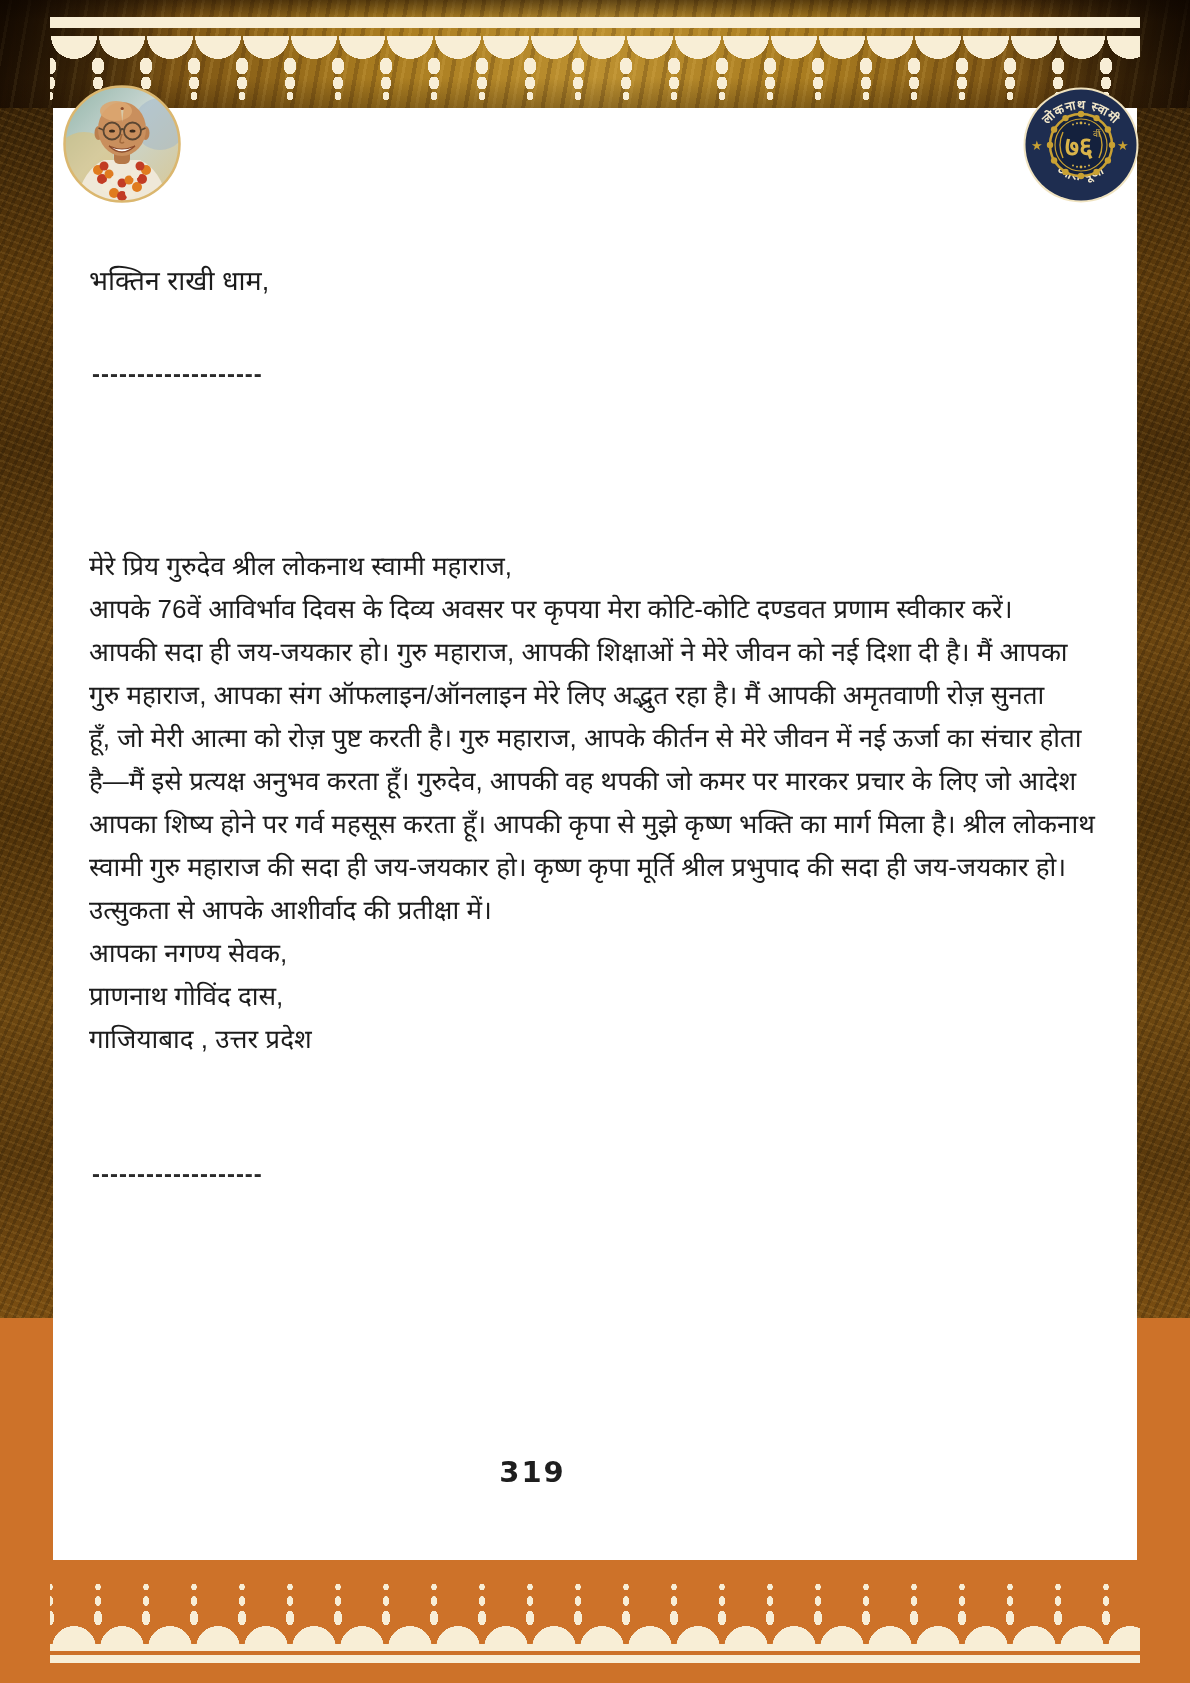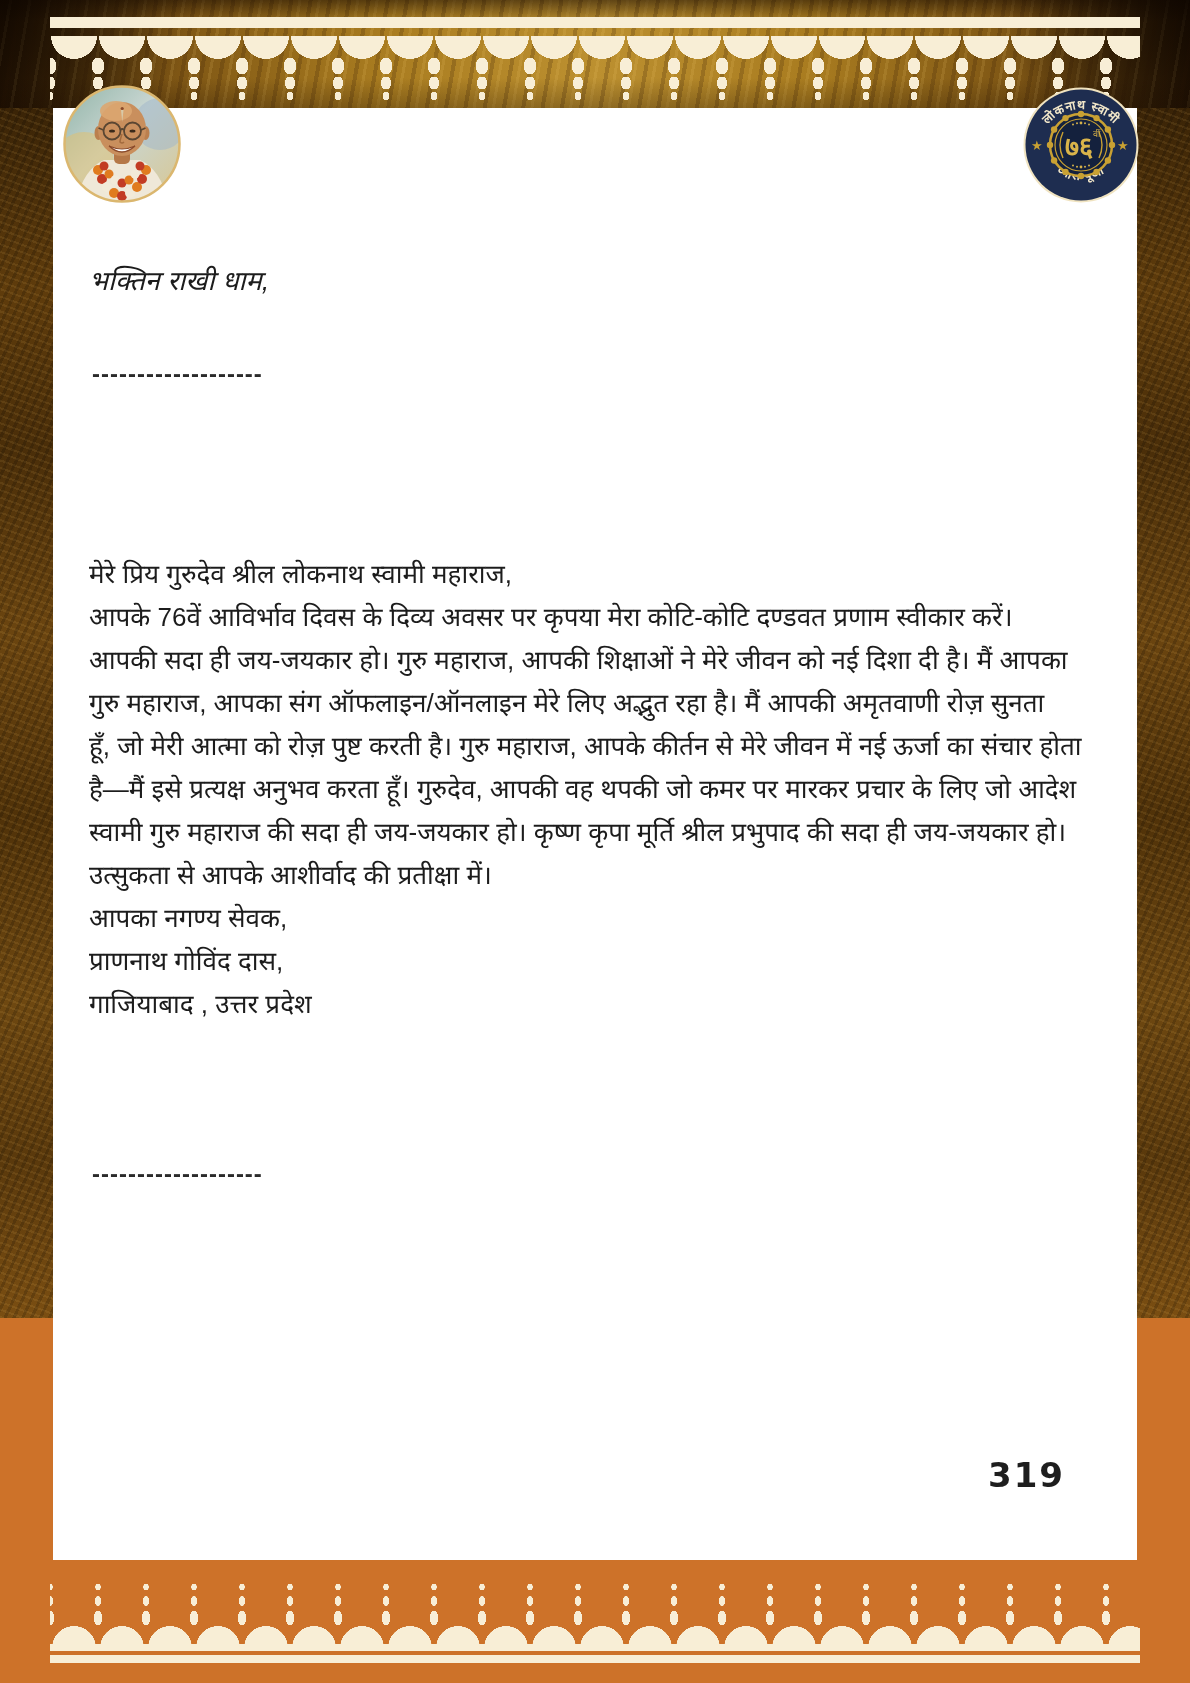--- a/index.html
+++ b/index.html
@@ -48,28 +48,28 @@
     background-position:0 0,0 0,24px 0,24px 0,24px 0;
     background-repeat:no-repeat,repeat-x,repeat-x,repeat-x,repeat-x;}
   .bottom-bar{position:absolute;left:50px;top:95px;width:1090px;height:8px;background:#f8eed6;}
 
   
   .photo{position:absolute;left:62px;top:84px;width:120px;height:120px;}
   .badge{position:absolute;left:1022px;top:86px;width:118px;height:118px;}
 
   
   .addr{position:absolute;left:89px;top:260px;font-size:27px;line-height:42px;
-        color:#1c1c1c;white-space:nowrap;font-style:italic;}
+        color:#1c1c1c;white-space:nowrap;}
   .divider{position:absolute;left:92px;font-size:24px;letter-spacing:1px;color:#2b2b2b;
            font-weight:bold;white-space:nowrap;}
   .divider.d1{top:360px;} .divider.d2{top:1160px;}
   .letter{position:absolute;left:89px;top:545px;font-size:26px;line-height:43px;
-          color:#1c1c1c;white-space:nowrap;margin-top:8px;}
-  .pageno{position:absolute;left:0;top:1455px;width:1065px;text-align:right;
-          font-size:34px;font-weight:bold;letter-spacing:2px;color:#1e1e1e;
+          color:#1c1c1c;white-space:nowrap;}
+  .pageno{position:absolute;left:0;top:1455px;width:1065px;text-align:center;
+          font-size:29px;font-weight:bold;letter-spacing:2px;color:#1e1e1e;
           font-family:"DejaVu Sans",sans-serif;}
 </style>
 </head>
 <body>
 
 <div class="page">
 
   <div class="side-border left"></div>
   <div class="side-border right"></div>
   <div class="side-orange left"></div>
@@ -200,20 +200,21 @@
 
   <div class="divider d1">-------------------</div>
 
   <div class="letter">
     <div>मेरे प्रिय गुरुदेव श्रील लोकनाथ स्वामी महाराज,</div>
     <div>आपके 76वें आविर्भाव दिवस के दिव्य अवसर पर कृपया मेरा कोटि-कोटि दण्डवत प्रणाम स्वीकार करें।</div>
     <div>आपकी सदा ही जय-जयकार हो। गुरु महाराज, आपकी शिक्षाओं ने मेरे जीवन को नई दिशा दी है। मैं आपका</div>
     <div>गुरु महाराज, आपका संग ऑफलाइन/ऑनलाइन मेरे लिए अद्भुत रहा है। मैं आपकी अमृतवाणी रोज़ सुनता</div>
     <div>हूँ, जो मेरी आत्मा को रोज़ पुष्ट करती है। गुरु महाराज, आपके कीर्तन से मेरे जीवन में नई ऊर्जा का संचार होता</div>
     <div>है—मैं इसे प्रत्यक्ष अनुभव करता हूँ। गुरुदेव, आपकी वह थपकी जो कमर पर मारकर प्रचार के लिए जो आदेश</div>
+    <div>आपका शिष्य होने पर गर्व महसूस करता हूँ। आपकी कृपा से मुझे कृष्ण भक्ति का मार्ग मिला है। श्रील लोकनाथ</div>
     <div>स्वामी गुरु महाराज की सदा ही जय-जयकार हो। कृष्ण कृपा मूर्ति श्रील प्रभुपाद की सदा ही जय-जयकार हो।</div>
     <div>उत्सुकता से आपके आशीर्वाद की प्रतीक्षा में।</div>
     <div>आपका नगण्य सेवक,</div>
     <div>प्राणनाथ गोविंद दास,</div>
     <div>गाजियाबाद , उत्तर प्रदेश</div>
   </div>
 
   <div class="divider d2">-------------------</div>
 
   <div class="pageno">319</div>

